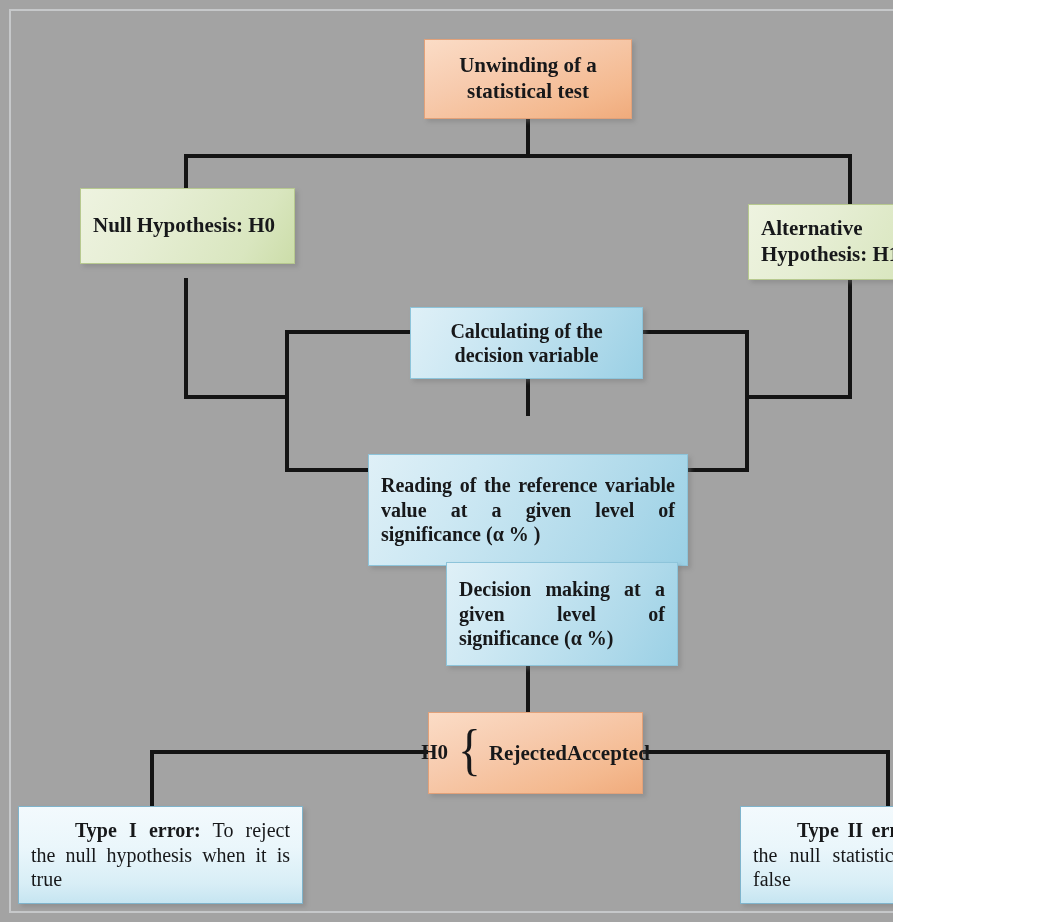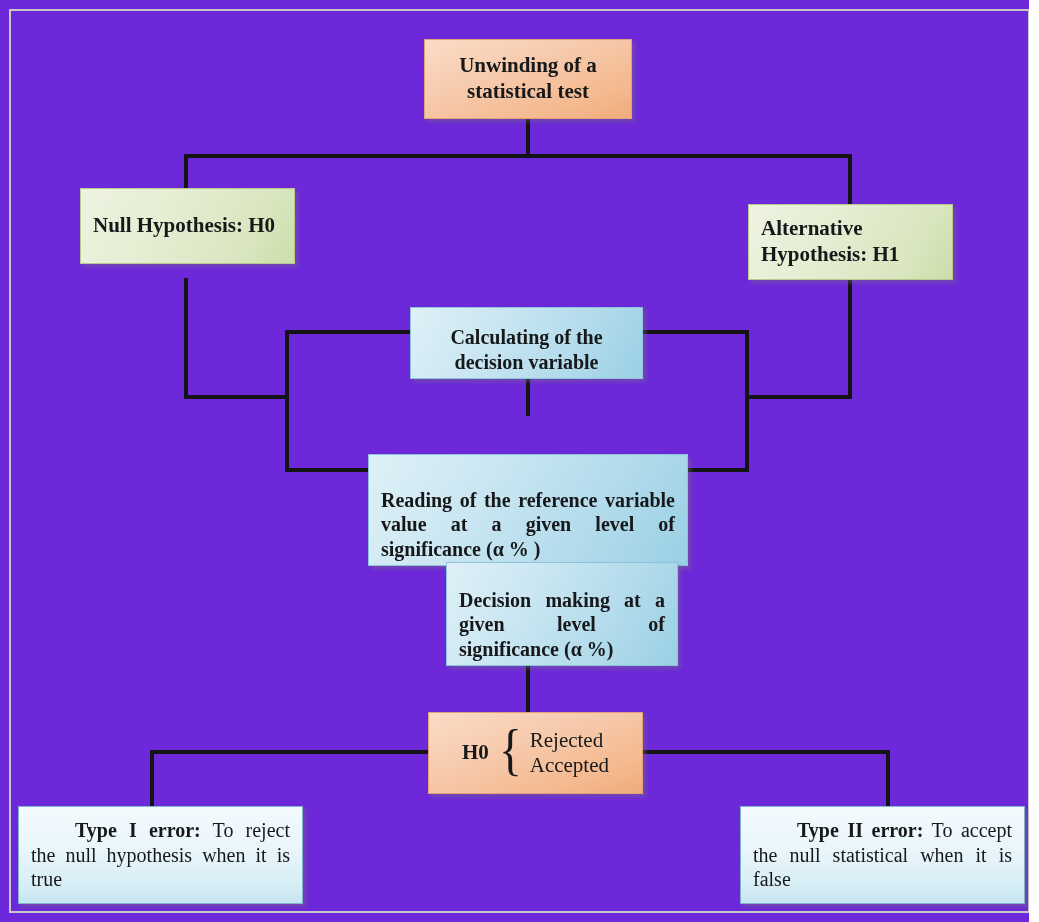--- a/index.html
+++ b/index.html
@@ -7,23 +7,23 @@
     margin: 0;
     padding: 0;
     background: #ffffff;
   }
   body {
     font-family: "Liberation Serif", "DejaVu Serif", serif;
   }
 
   #canvas {
     position: relative;
-    width: 1029px;
+    width: 893px;
     height: 922px;
-    background: #6d28d9;
+    background: #a3a3a3;
     box-sizing: border-box;
     overflow: hidden;
   }
 
   
   .frame {
     position: absolute;
     left: 9px;
     top: 9px;
     width: 1021px;
@@ -70,21 +70,20 @@
   .node.green {
     background: linear-gradient(120deg, #eef3e0 0%, #e6eed4 35%, #d9e6bf 78%, #ccdda9 100%);
     border: 1px solid #b7c98f;
     font-weight: bold;
   }
   
   .node.blue {
     background: linear-gradient(120deg, #dff0f7 0%, #cde8f3 30%, #aed9ea 75%, #9ad0e5 100%);
     border: 1px solid #8dc4da;
     font-weight: bold;
-    align-items: flex-end;
   }
   
   .node.paleblue {
     background: linear-gradient(180deg, #f3fafd 0%, #eaf6fb 42%, #d8eef6 80%, #c6e5f1 100%);
     border: 1px solid #7fb4cc;
     font-weight: normal;
   }
 
   .center   { text-align: center; }
   .justify  { text-align: justify; text-align-last: left; }
@@ -116,22 +115,22 @@
   }
   .result-brace {
     font-size: 56px;
     line-height: 0.78;
     font-weight: 300;
     transform: translateY(-2px) scaleX(0.85);
     display: inline-block;
   }
   .result-options {
     display: flex;
-    flex-direction: column;
-    font-weight: normal;
+    flex-direction: row;
+    font-weight: bold;
     font-size: 21px;
     line-height: 1.18;
     padding-left: 2px;
   }
 
   .err-bold { font-weight: bold; margin-left: 44px; }
 </style>
 </head>
 <body>
 

